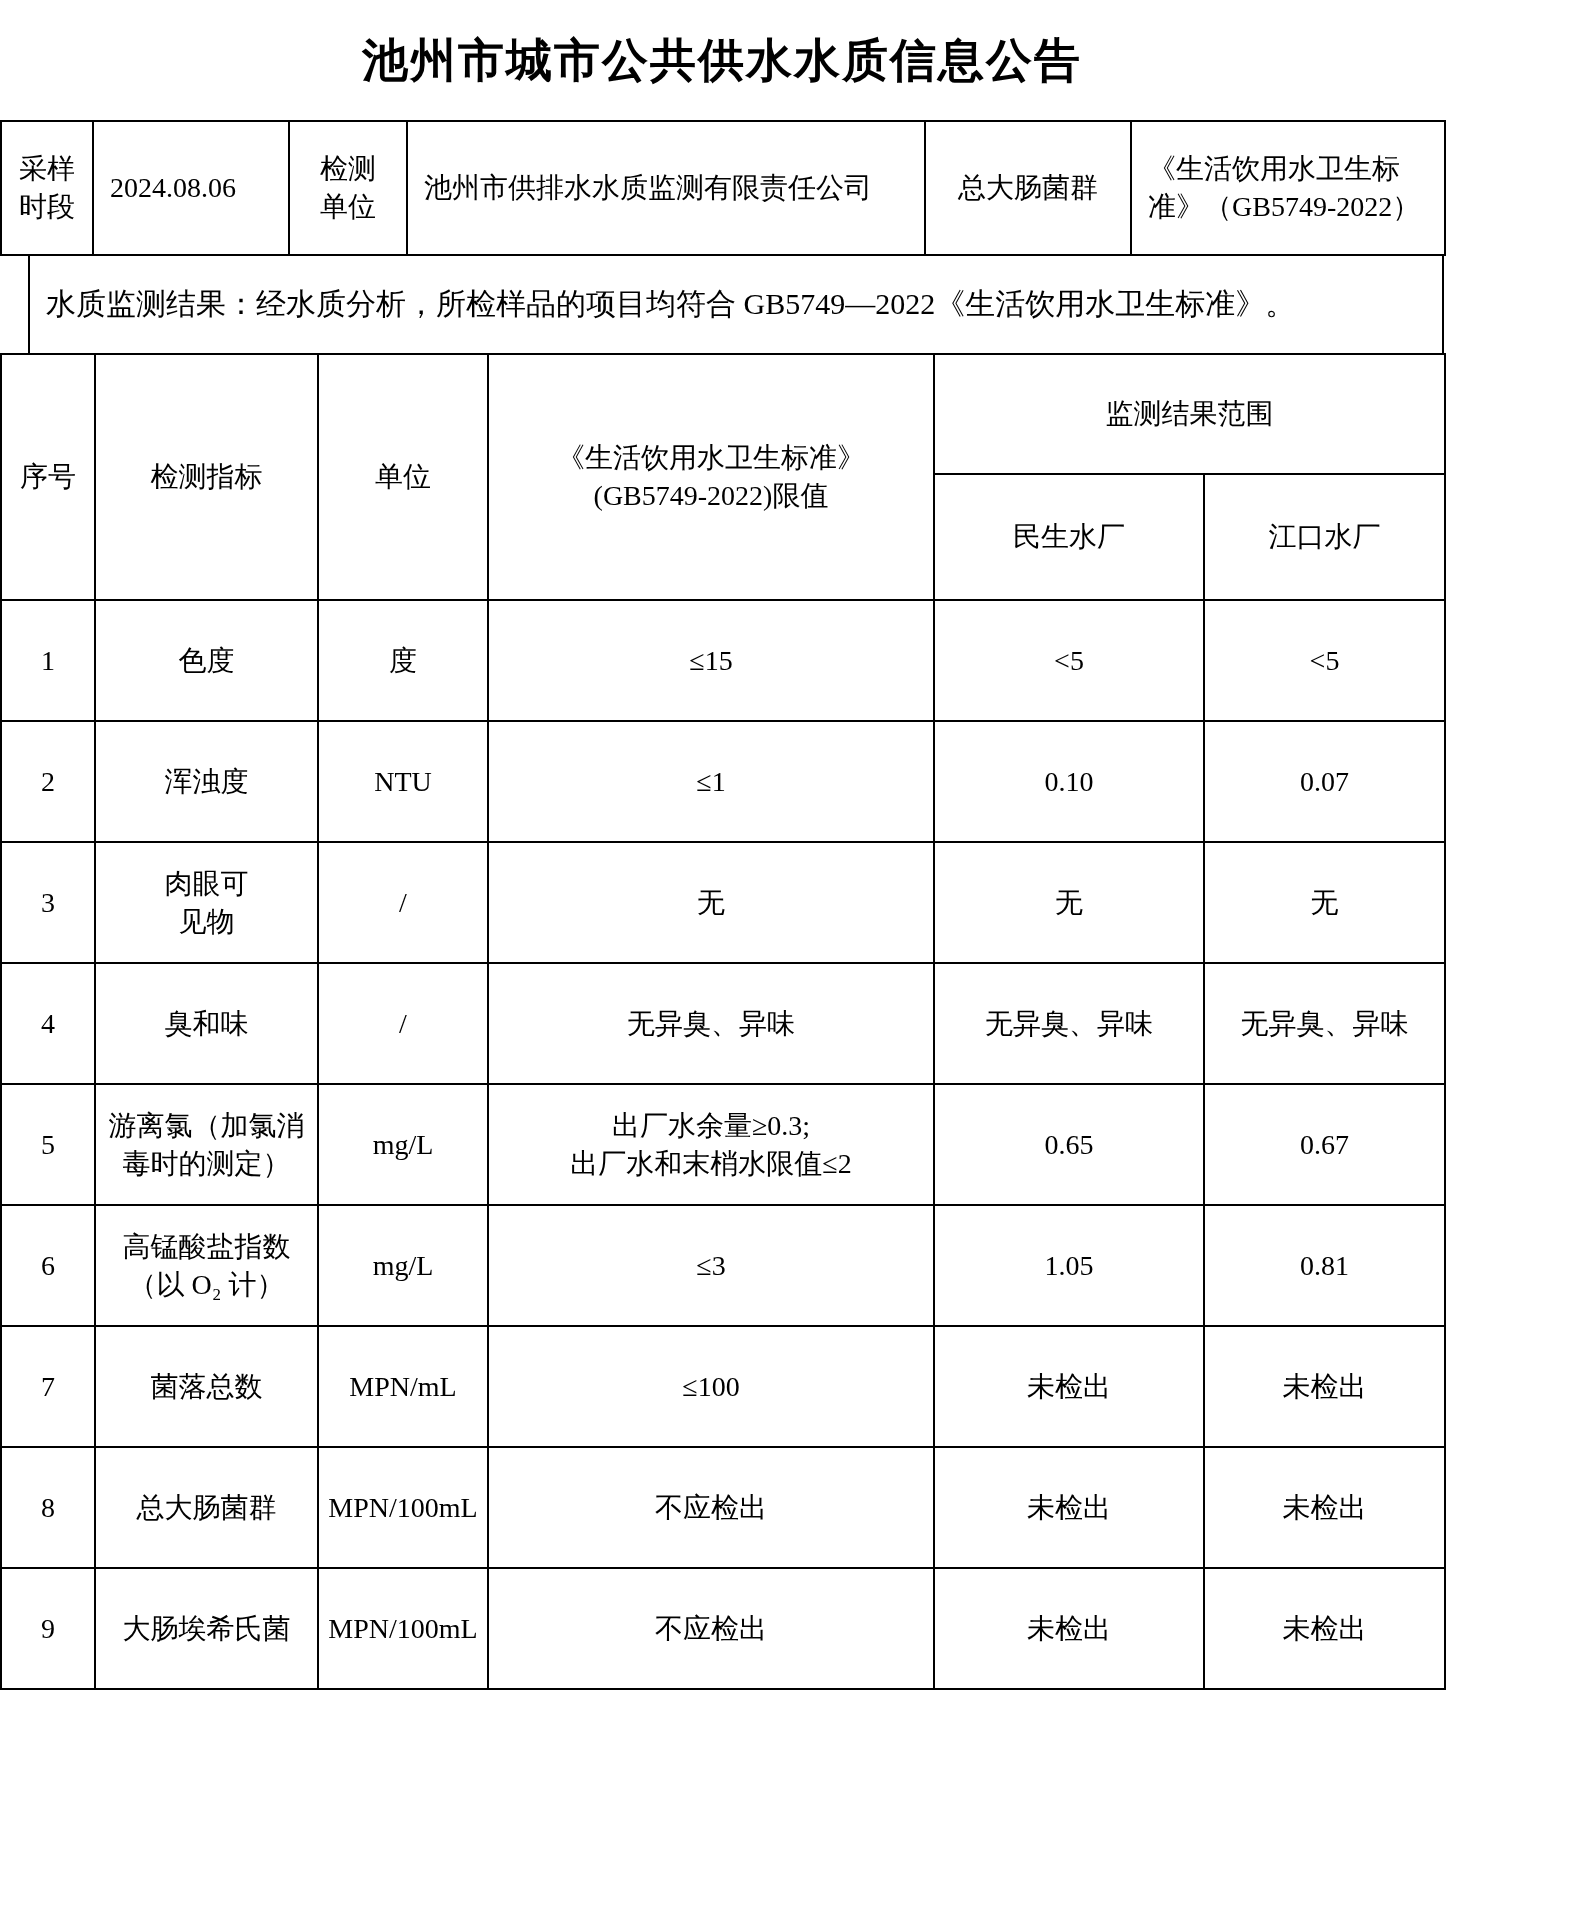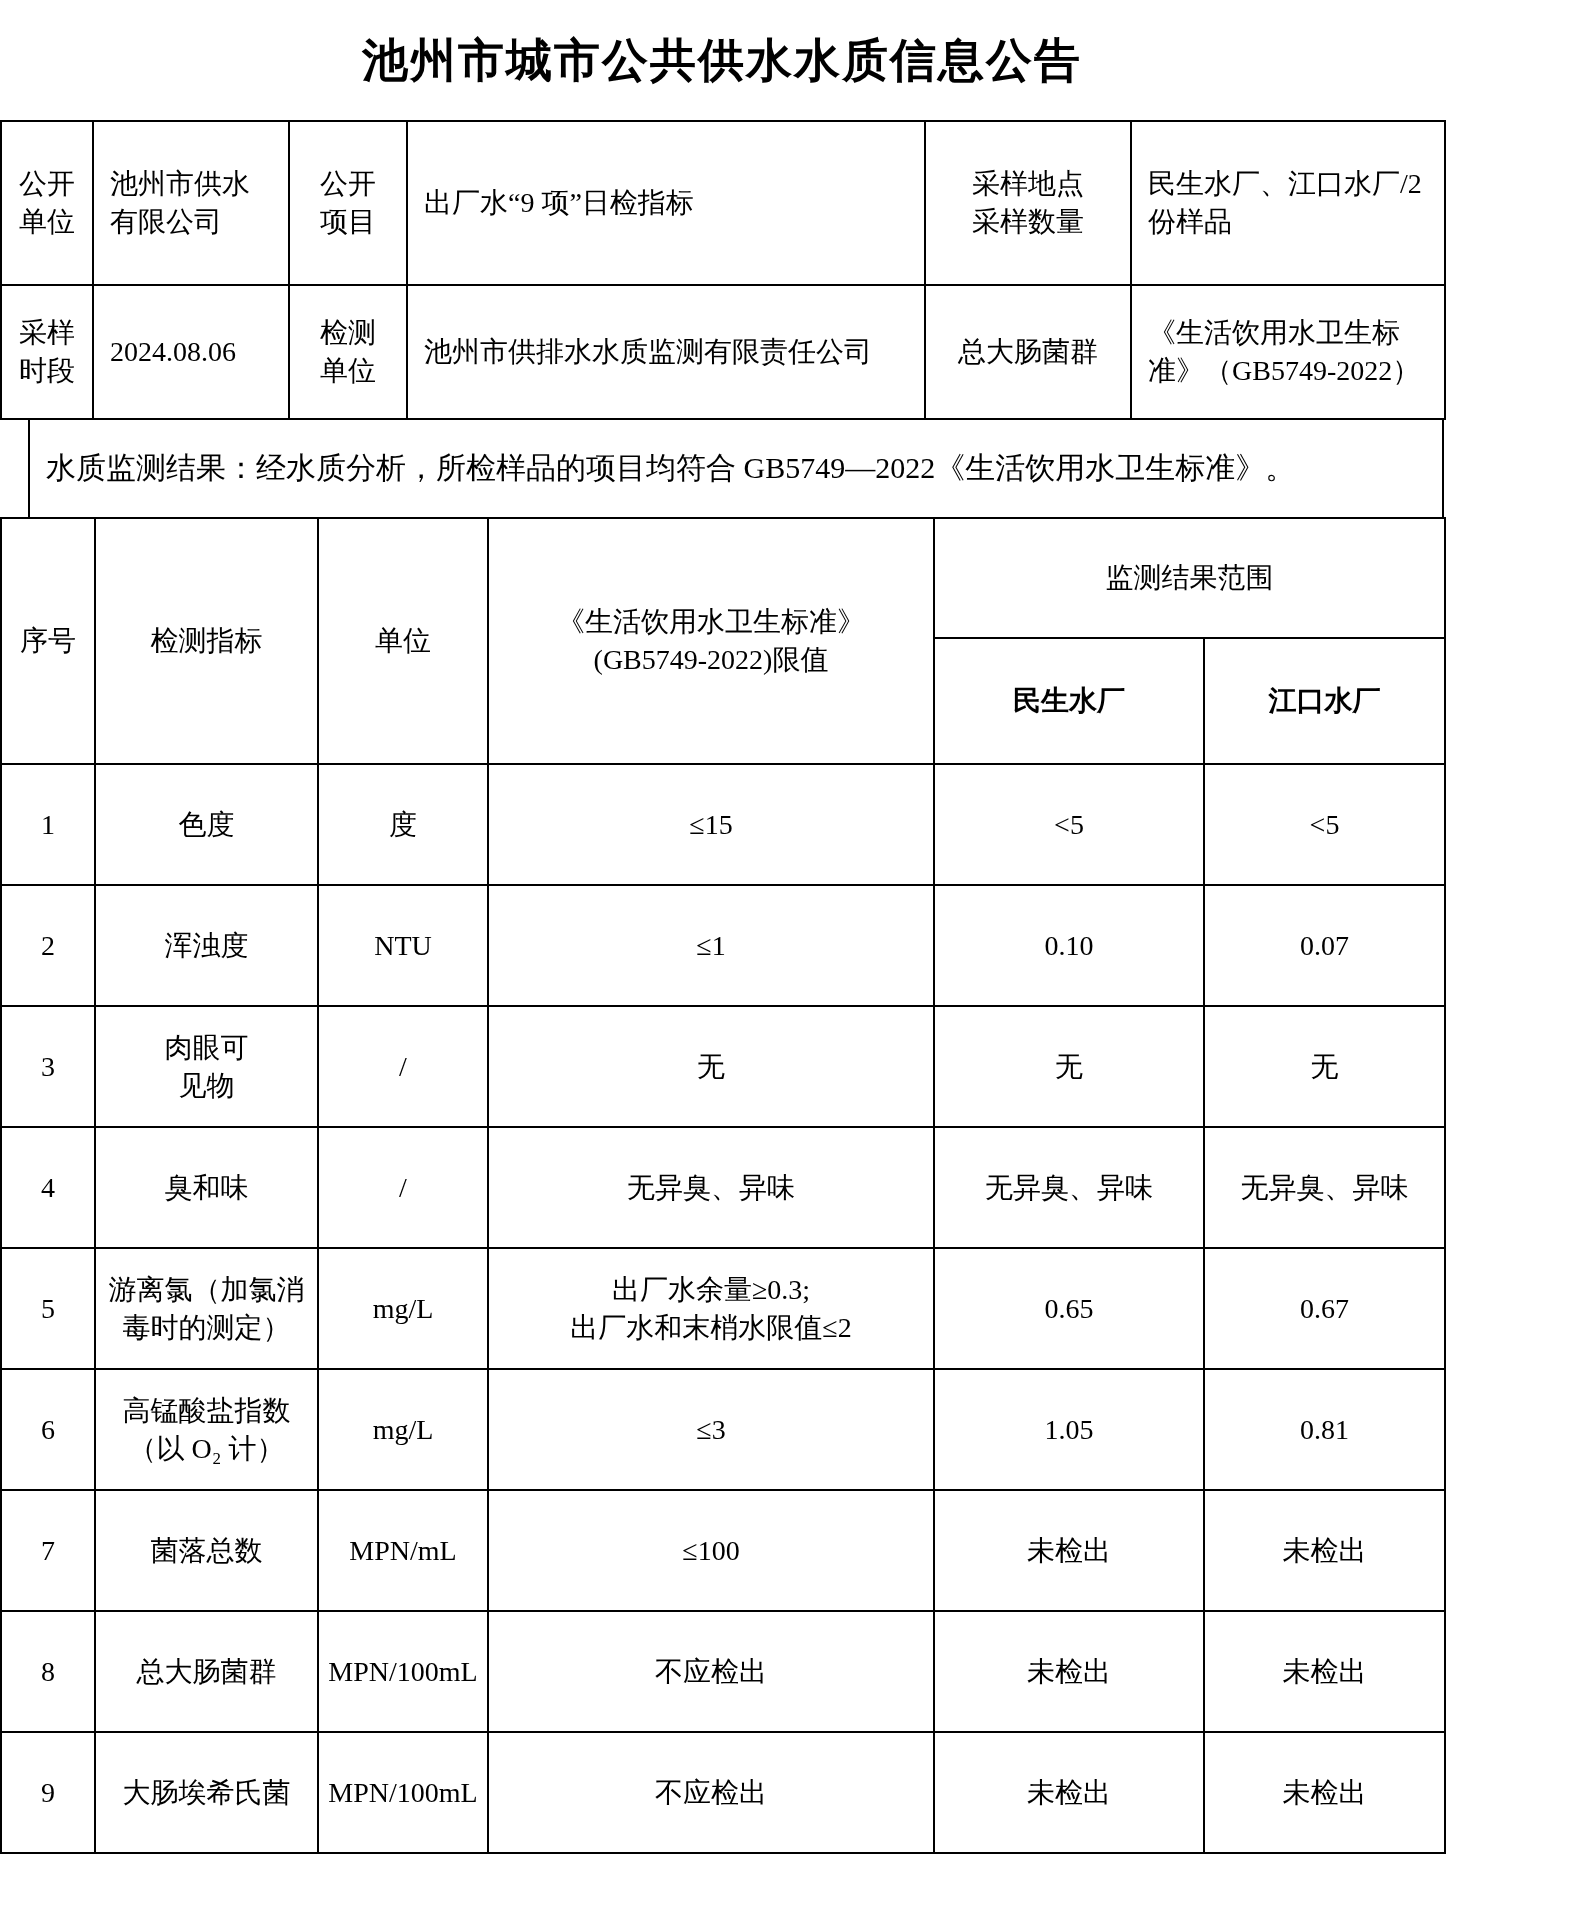--- a/index.html
+++ b/index.html
@@ -56,54 +56,41 @@
     height: 101px;
     box-sizing: border-box;
     display: flex;
     align-items: center;
     padding: 0 16px;
     font-size: 30px;
     margin-left: 28px;
   }
   .main-table { margin-top: -2px; }
   .main-table tr.h1 td { height: 120px; }
-  .main-table tr.h2 td { height: 126px; font-weight: bold; }
+  .main-table tr.h2 td { height: 126px; }
   .main-table tr.data td { height: 121px; }
 </style>
 </head>
 <body>
 
 <div class="page">
   <div class="doc">
 
     <h1 class="title">池州市城市公共供水水质信息公告</h1>
 
     <table class="info-table">
       <colgroup>
         <col style="width:92px">
           <col style="width:196px">
           <col style="width:118px">
         <col style="width:518px">
           <col style="width:206px">
           <col style="width:314px">
       </colgroup>
       <tbody>
-          <tr class="r1">
-        <td>公开
-单位</td>
-        <td class="val">池州市供水
-有限公司</td>
-        <td>公开
-项目</td>
-        <td class="val">出厂水“9 项”日检指标</td>
-        <td>采样地点
-采样数量</td>
-        <td class="val">民生水厂、江口水厂/2
-份样品</td>
-      </tr>
       <tr class="r2">
         <td>采样
 时段</td>
         <td class="val center">2024.08.06</td>
         <td>检测
 单位</td>
         <td class="val">池州市供排水水质监测有限责任公司</td>
         <td>总大肠菌群</td>
         <td class="val">《生活饮用水卫生标
 准》（GB5749-2022）</td>

